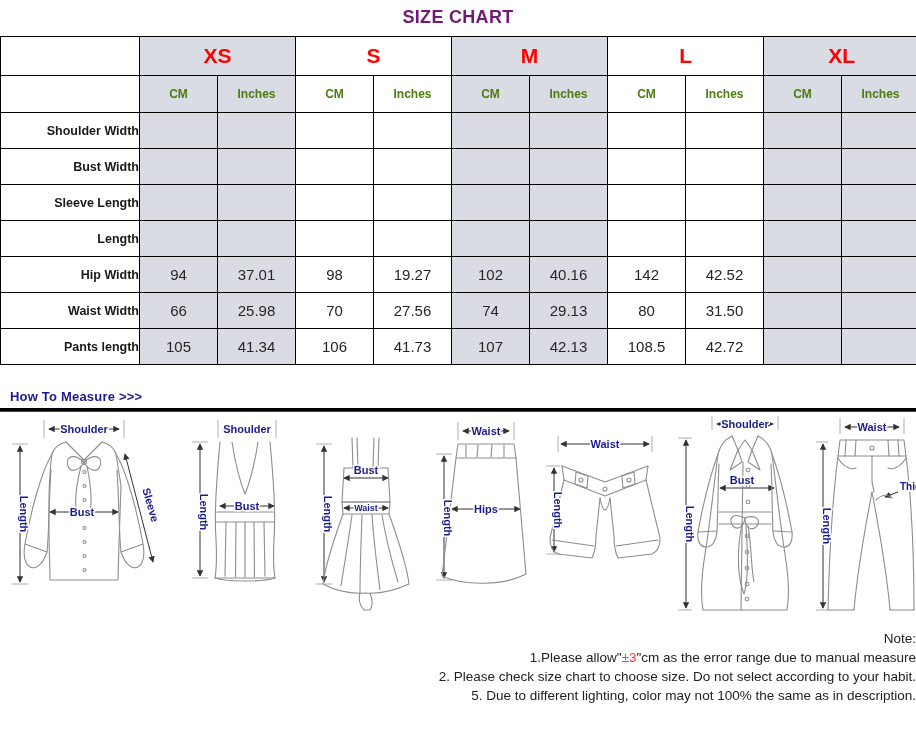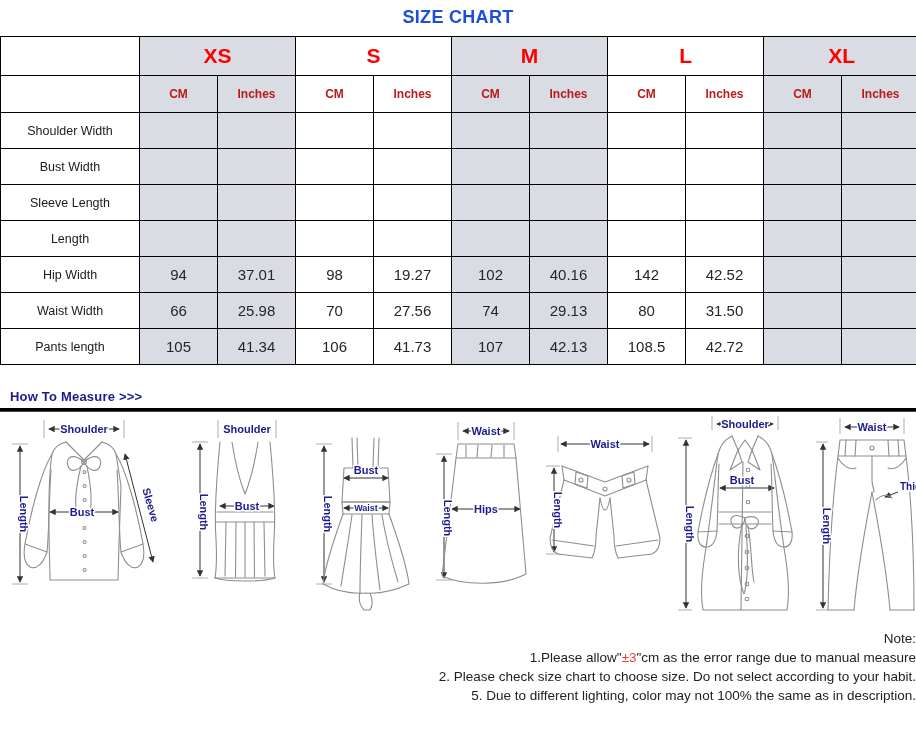--- a/index.html
+++ b/index.html
@@ -8,34 +8,34 @@
     --shade:#d9dce3;
     --ink:#1a1a1a;
   }
   html,body{margin:0;padding:0;}
   body{
     width:916px;height:751px;overflow:hidden;background:#fff;
     font-family:"Liberation Sans",sans-serif;color:var(--ink);
   }
   .title{
     text-align:center;font-weight:bold;font-size:18px;
-    padding:7px 0 8px 0;letter-spacing:.3px;color:#1d4ed8;
+    padding:7px 0 8px 0;letter-spacing:.3px;color:#701a75;
   }
   table.size-table{
     border-collapse:collapse;table-layout:fixed;width:920px;
   }
   col.c-label{width:139px;}
   col.c-val{width:78px;}
   .size-table th,.size-table td{
     border:1px solid #000;text-align:center;vertical-align:middle;
     padding:0;overflow:hidden;white-space:nowrap;background:#fff;
   }
   th.size-h{height:38px;font-size:21px;font-weight:bold;color:var(--red);}
-  th.unit-h{height:36px;font-size:12px;font-weight:bold;color:#b91c1c;}
-  td.row-label{font-size:12.5px;font-weight:normal;}
+  th.unit-h{height:36px;font-size:12px;font-weight:bold;color:#4d7c0f;}
+  td.row-label{font-size:12.5px;font-weight:bold;text-align:right;}
   td.val{height:35px;font-size:15px;color:#262626;}
   .sh{background:var(--shade) !important;margin-top:30px;}
   .measure-heading{
     margin:24px 0 4px 10px;color:var(--navy);
     font-size:13px;font-weight:bold;letter-spacing:.2px;
   }
   .rule{height:3px;background:#000;border-bottom:1px solid #444;}
   .figures{position:relative;height:210px;margin-top:2px;}
   .figures svg{position:absolute;top:0;overflow:visible;}
   #fig-blouse{left:4px;}

